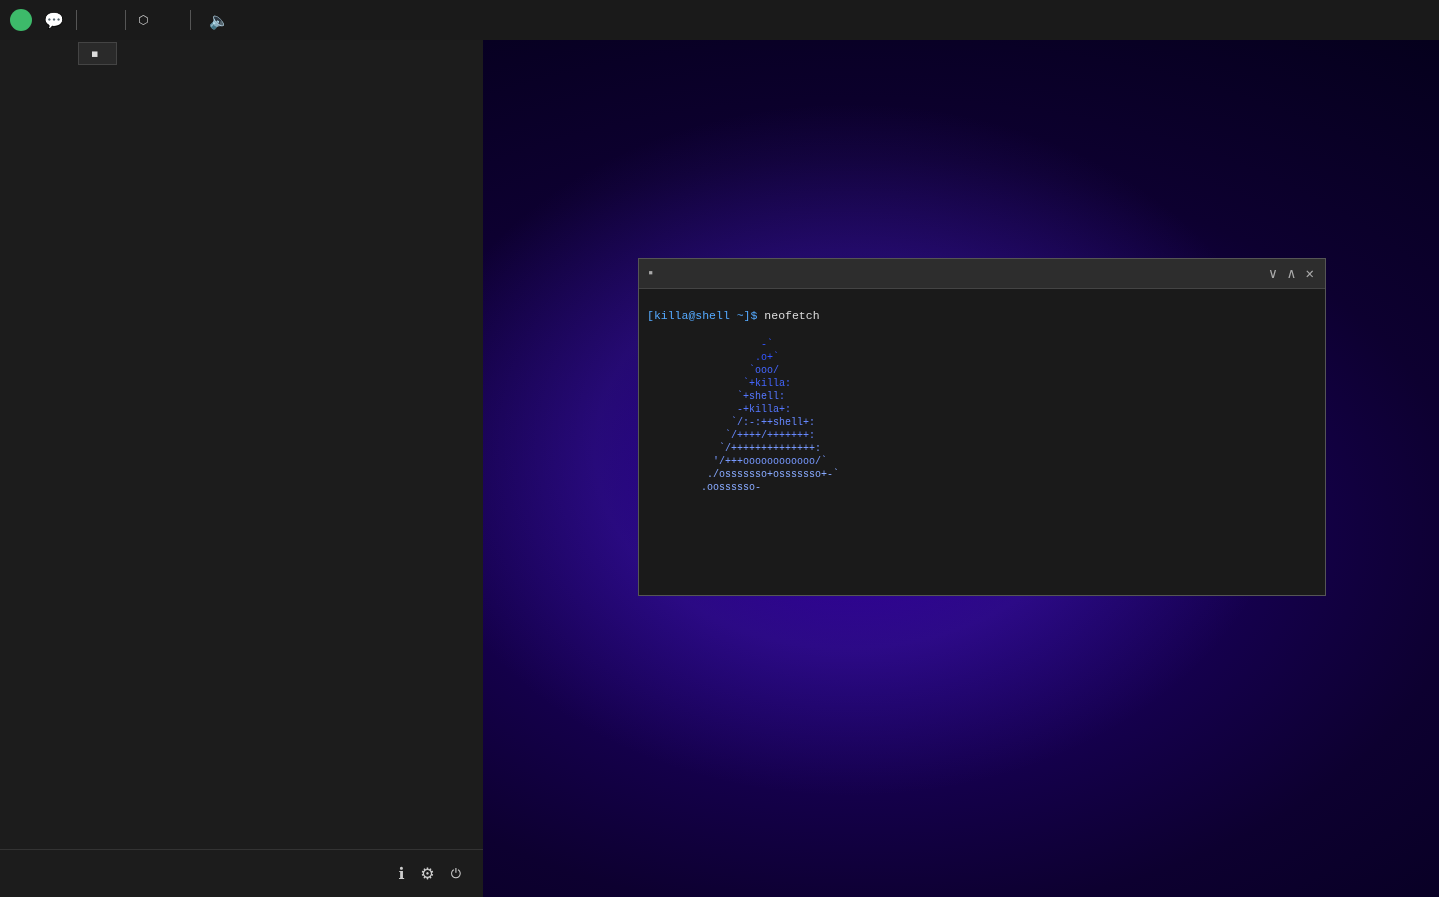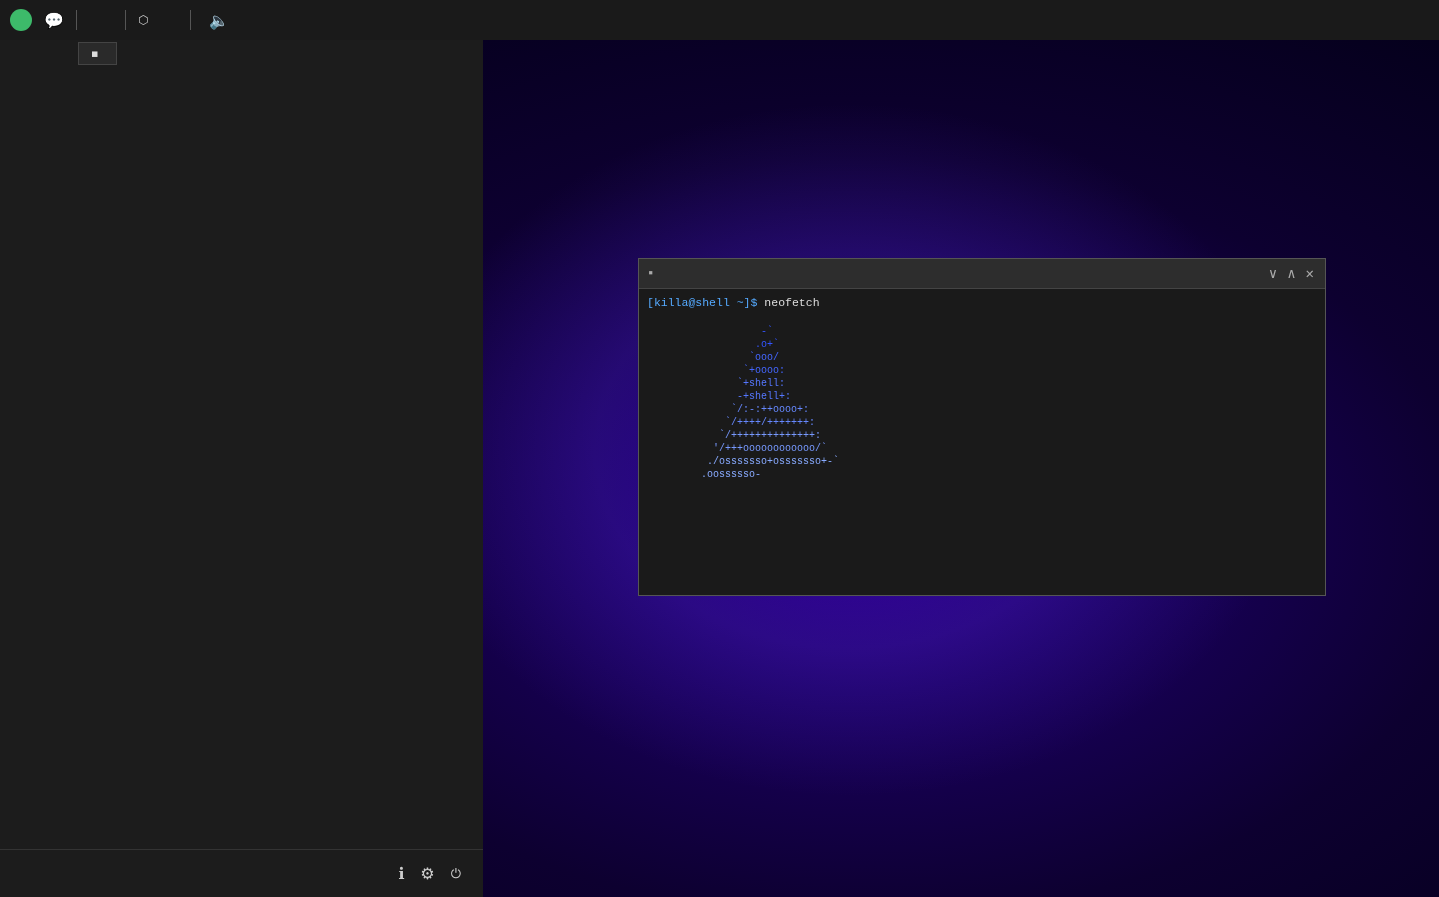--- a/index.html
+++ b/index.html
@@ -204,21 +204,21 @@
       color: #aaa;
       font-size: 14px;
       cursor: pointer;
       padding: 0 3px;
     }
 
     #terminal-body {
       flex: 1;
       background: #1a1a1a;
       color: #ddd;
-      padding: 6px 8px;
+      padding: 19px 8px;
       overflow: hidden;
       display: flex;
       gap: 10px;
     }
 
     #term-left {
       flex: 0 0 280px;
       color: #5af;
       font-size: 11.5px;
       line-height: 1.45;
@@ -318,23 +318,23 @@
       <span class="term-ctrl">✕</span>
     </div>
   </div>
   <div id="terminal-body">
     <div id="term-left">
       <div><span class="term-prompt">[killa@shell ~]$</span><span class="term-cmd"> neofetch</span></div>
       <div id="neofetch-art">
                    <span style="color:#3355ff">-`</span>
                   <span style="color:#3355ff">.o+`</span>
                  <span style="color:#4466ff">`ooo/</span>
-                <span style="color:#4466ff">`+oooo:</span>
+                <span style="color:#4466ff">`+killa:</span>
                <span style="color:#5577ff">`+shell:</span>
-               <span style="color:#5577ff">-+shell+:</span>
-              <span style="color:#6688ff">`/:-:++oooo+:</span>
+               <span style="color:#5577ff">-+killa+:</span>
+              <span style="color:#6688ff">`/:-:++shell+:</span>
              <span style="color:#6688ff">`/++++/+++++++:</span>
             <span style="color:#7799ff">`/++++++++++++++:</span>
            <span style="color:#7799ff">'/+++oooooooooooo/`</span>
           <span style="color:#88aaff">./osssssso+osssssso+-`</span>
          <span style="color:#88aaff">.oossssso-</span></div>
       </div>
     </div>
   </div>
 </body></html>

